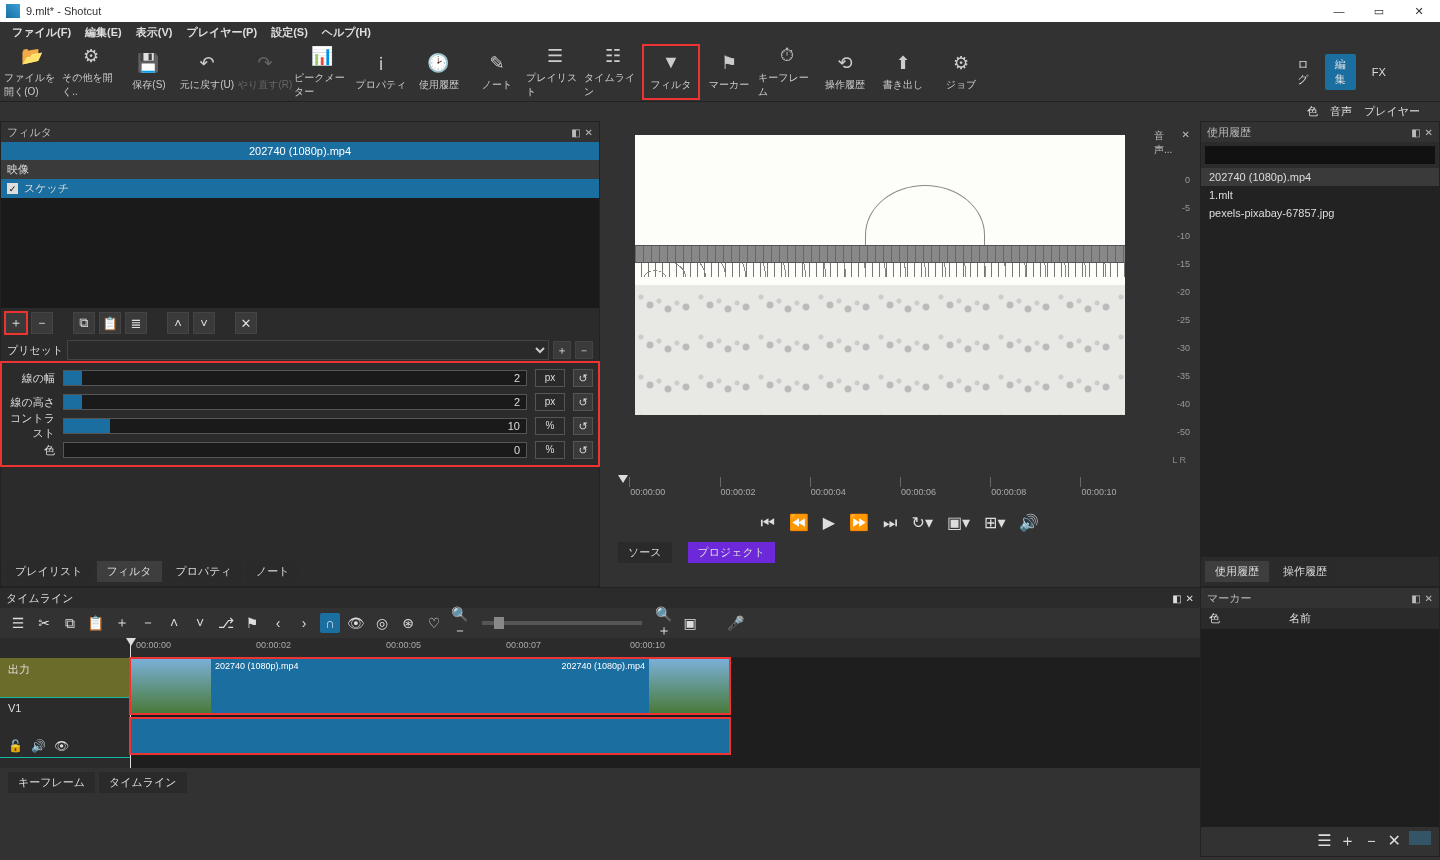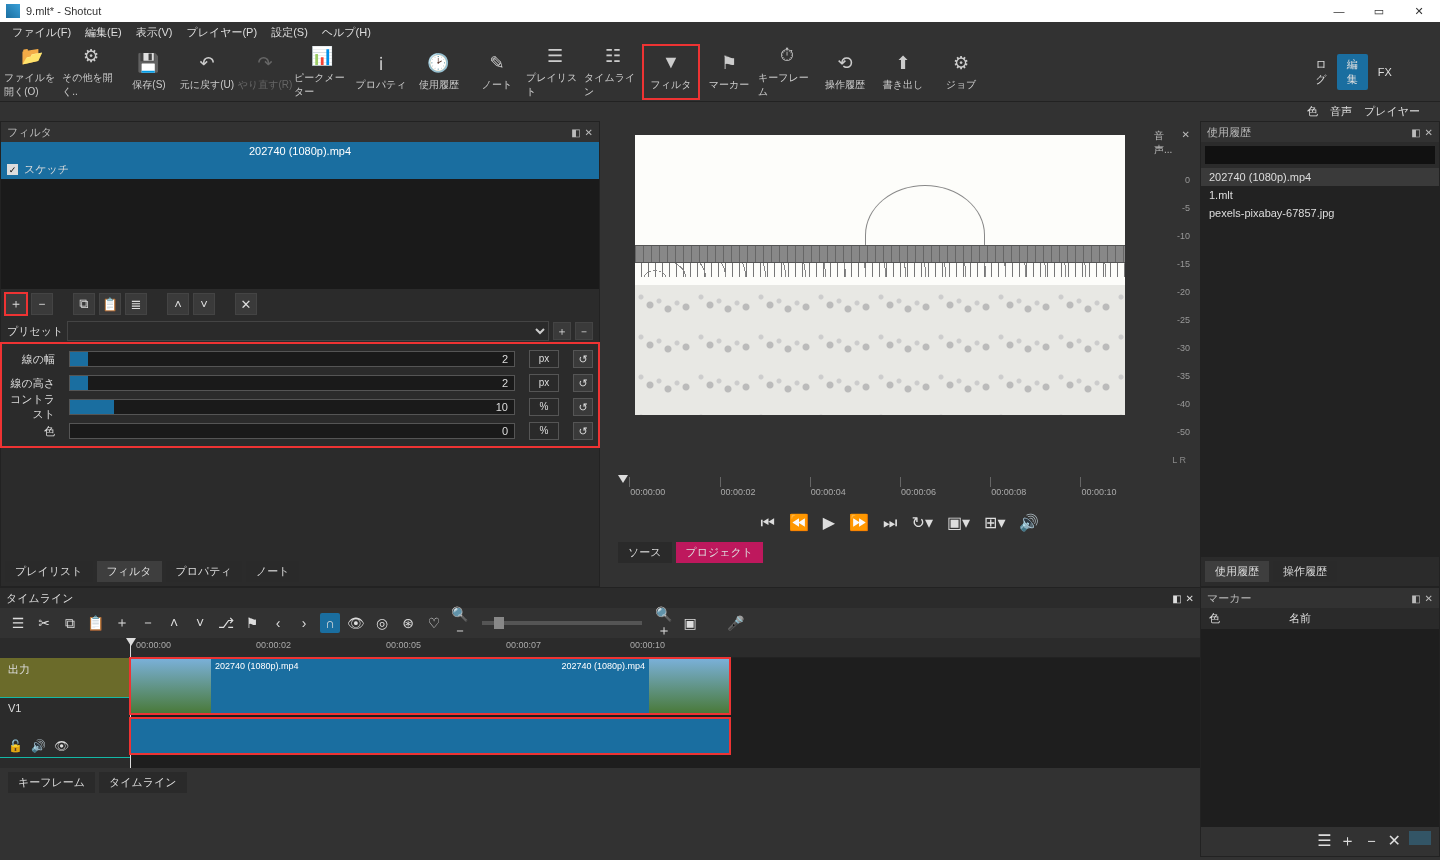--- a/index.html
+++ b/index.html
@@ -3,29 +3,29 @@
 <meta charset="utf-8">
 <style>
 * { margin:0; padding:0; box-sizing:border-box; font-family:"Meiryo UI","Segoe UI",sans-serif; user-select:none; }
 body { background:#323232; color:#ddd; font-size:11px; width:1440px; height:860px; overflow:hidden; position:relative; }
 .titlebar { height:22px; background:#fff; color:#333; display:flex; align-items:center; padding:0 6px; justify-content:space-between; }
 .titlebar .left { display:flex; align-items:center; gap:6px; }
 .titlebar .app-icon { width:14px; height:14px; background:linear-gradient(45deg,#1a6ea0,#3aa0d8); }
 .titlebar .win-controls { display:flex; gap:10px; }
 .titlebar .win-controls span { width:30px; text-align:center; }
 
-.menubar { height:20px; background:#323232; display:flex; align-items:center; padding:0 6px; gap:2px; font-size:11px; }
+.menubar { height:20px; background:#323232; display:flex; align-items:center; padding:0 6px; gap:2px; font-size:11px;font-weight:bold; }
 .menubar span { padding:2px 6px; }
 
 .toolbar { height:60px; background:#323232; display:flex; align-items:center; padding:2px 4px; border-bottom:1px solid #222; }
 .tb-btn { display:flex; flex-direction:column; align-items:center; justify-content:center; width:58px; height:56px; gap:4px; color:#ccc; font-size:10px; }
 .tb-btn .ico { font-size:18px; height:22px; display:flex; align-items:center; }
 .tb-btn.disabled { color:#666; }
 .tb-btn.selected { outline:2px solid #e33; outline-offset:-2px; }
-.tb-right { margin-left:auto; display:flex; align-items:center; padding-right:12px; }
+.tb-right { margin-left:auto; display:flex; gap:6px; align-items:center; padding-right:12px; }
 .tb-tab { padding:3px 10px; font-size:11px; }
 .tb-tab.active { background:#1a6ea0; border-radius:2px; }
 
 .content { display:flex; height:466px; }
 .panel { background:#2b2b2b; border:1px solid #222; position:relative; }
 .panel-hdr { height:20px; display:flex; align-items:center; justify-content:space-between; padding:0 6px; background:#323232; font-size:11px; color:#bbb; }
 .panel-hdr .icons { display:flex; gap:4px; font-size:10px; }
 
 
 .left-col { width:600px; display:flex; flex-direction:column; }
@@ -39,21 +39,21 @@
 .filter-toolbar { display:flex; gap:4px; padding:4px; align-items:center; }
 .ft-btn { width:22px; height:22px; display:flex; align-items:center; justify-content:center; background:#3a3a3a; font-size:13px; border:1px solid #444; }
 .ft-btn.plus-hl { outline:2px solid #e33; outline-offset:-1px; }
 .ft-sep { width:12px; }
 
 .preset-row { display:flex; align-items:center; gap:4px; padding:2px 6px; }
 .preset-row select { flex:1; background:#2a2a2a; border:1px solid #444; color:#ccc; height:20px; font-size:11px; }
 .preset-row .pm { width:18px; height:18px; display:flex; align-items:center; justify-content:center; background:#3a3a3a; border:1px solid #444; }
 
 .params { outline:2px solid #e33; outline-offset:-1px; padding:4px 6px; }
-.param-row { display:flex; align-items:center; gap:14px; height:24px; }
+.param-row { display:flex; align-items:center; gap:8px; height:24px; }
 .param-row label { width:48px; text-align:right; font-size:11px; }
 .slider-track { flex:1; height:16px; background:#1a1a1a; border:1px solid #555; position:relative; }
 .slider-fill { position:absolute; left:0; top:0; bottom:0; background:#1a6ea0; }
 .slider-val { position:absolute; right:6px; top:0; line-height:14px; font-size:11px; }
 .unit-box { width:30px; height:18px; background:#2a2a2a; border:1px solid #555; text-align:center; font-size:10px; line-height:16px; }
 .reset-btn { width:20px; height:18px; background:#3a3a3a; border:1px solid #555; display:flex; align-items:center; justify-content:center; font-size:11px; }
 
 .left-tabs { display:flex; gap:4px; padding:4px; margin-top:auto; }
 .left-tabs span { padding:3px 10px; background:#2a2a2a; font-size:11px; }
 .left-tabs span.active { background:#3e3e3e; }
@@ -82,23 +82,23 @@
 
 .time-ruler { height:30px; margin:8px 10px 0; position:relative; font-size:9px; color:#aaa; }
 .time-ruler .tick { position:absolute; top:0; border-left:1px solid #666; height:8px; padding-top:10px; }
 .time-ruler .playhead { position:absolute; left:0; top:-2px; width:0; height:0; border-left:5px solid transparent; border-right:5px solid transparent; border-top:8px solid #ddd; }
 
 .transport { display:flex; justify-content:center; gap:14px; padding:6px 0; font-size:16px; color:#ddd; align-items:center; }
 .transport span { cursor:pointer; }
 .timecode-row { display:flex; align-items:center; gap:8px; padding:4px 12px; font-size:11px; }
 .tc-box { background:#1a1a1a; border:1px solid #444; padding:2px 6px; font-family:monospace; }
 .tc-row-right { margin-left:auto; color:#888; }
-.center-tabs { display:flex; gap:4px; padding:4px 10px; }
+.center-tabs { display:flex; gap:16px; padding:4px 10px; }
 .center-tabs span { padding:3px 10px; background:#2a2a2a; font-size:11px; }
-.center-tabs span.active { background:#be185d; }
+.center-tabs span.active { background:#6d28d9; }
 .lr-lbl { font-size:9px; color:#888; text-align:left; padding-right:4px; }
 
 
 .right-col { width:240px; display:flex; flex-direction:column; }
 .history-panel { flex:1; display:flex; flex-direction:column; }
 .history-list { flex:1; background:#222; font-size:11px; }
 .history-list div { padding:3px 8px; }
 .history-list div.sel { background:#3a3a3a; }
 .right-tabs { display:flex; gap:4px; padding:4px; }
 .right-tabs span { padding:3px 10px; background:#2a2a2a; font-size:11px; }
@@ -251,20 +251,21 @@
   <div class="left-col">
     <div class="panel filter-panel">
       <div class="panel-hdr">
           <span>フィルタ</span>
           <span class="icons">
             <span>◧</span>
             <span>✕</span>
           </span>
         </div>
       <div class="clip-name">202740 (1080p).mp4</div>
+      <div class="section-lbl">映像</div>
       <div class="filter-item">
         <span class="chk">✓</span>
         <span>スケッチ</span>
       </div>
       <div class="filter-list"></div>
 
       <div class="filter-toolbar">
         <span class="ft-btn plus-hl">＋</span>
         <span class="ft-btn">－</span>
         <span class="ft-sep"></span>

